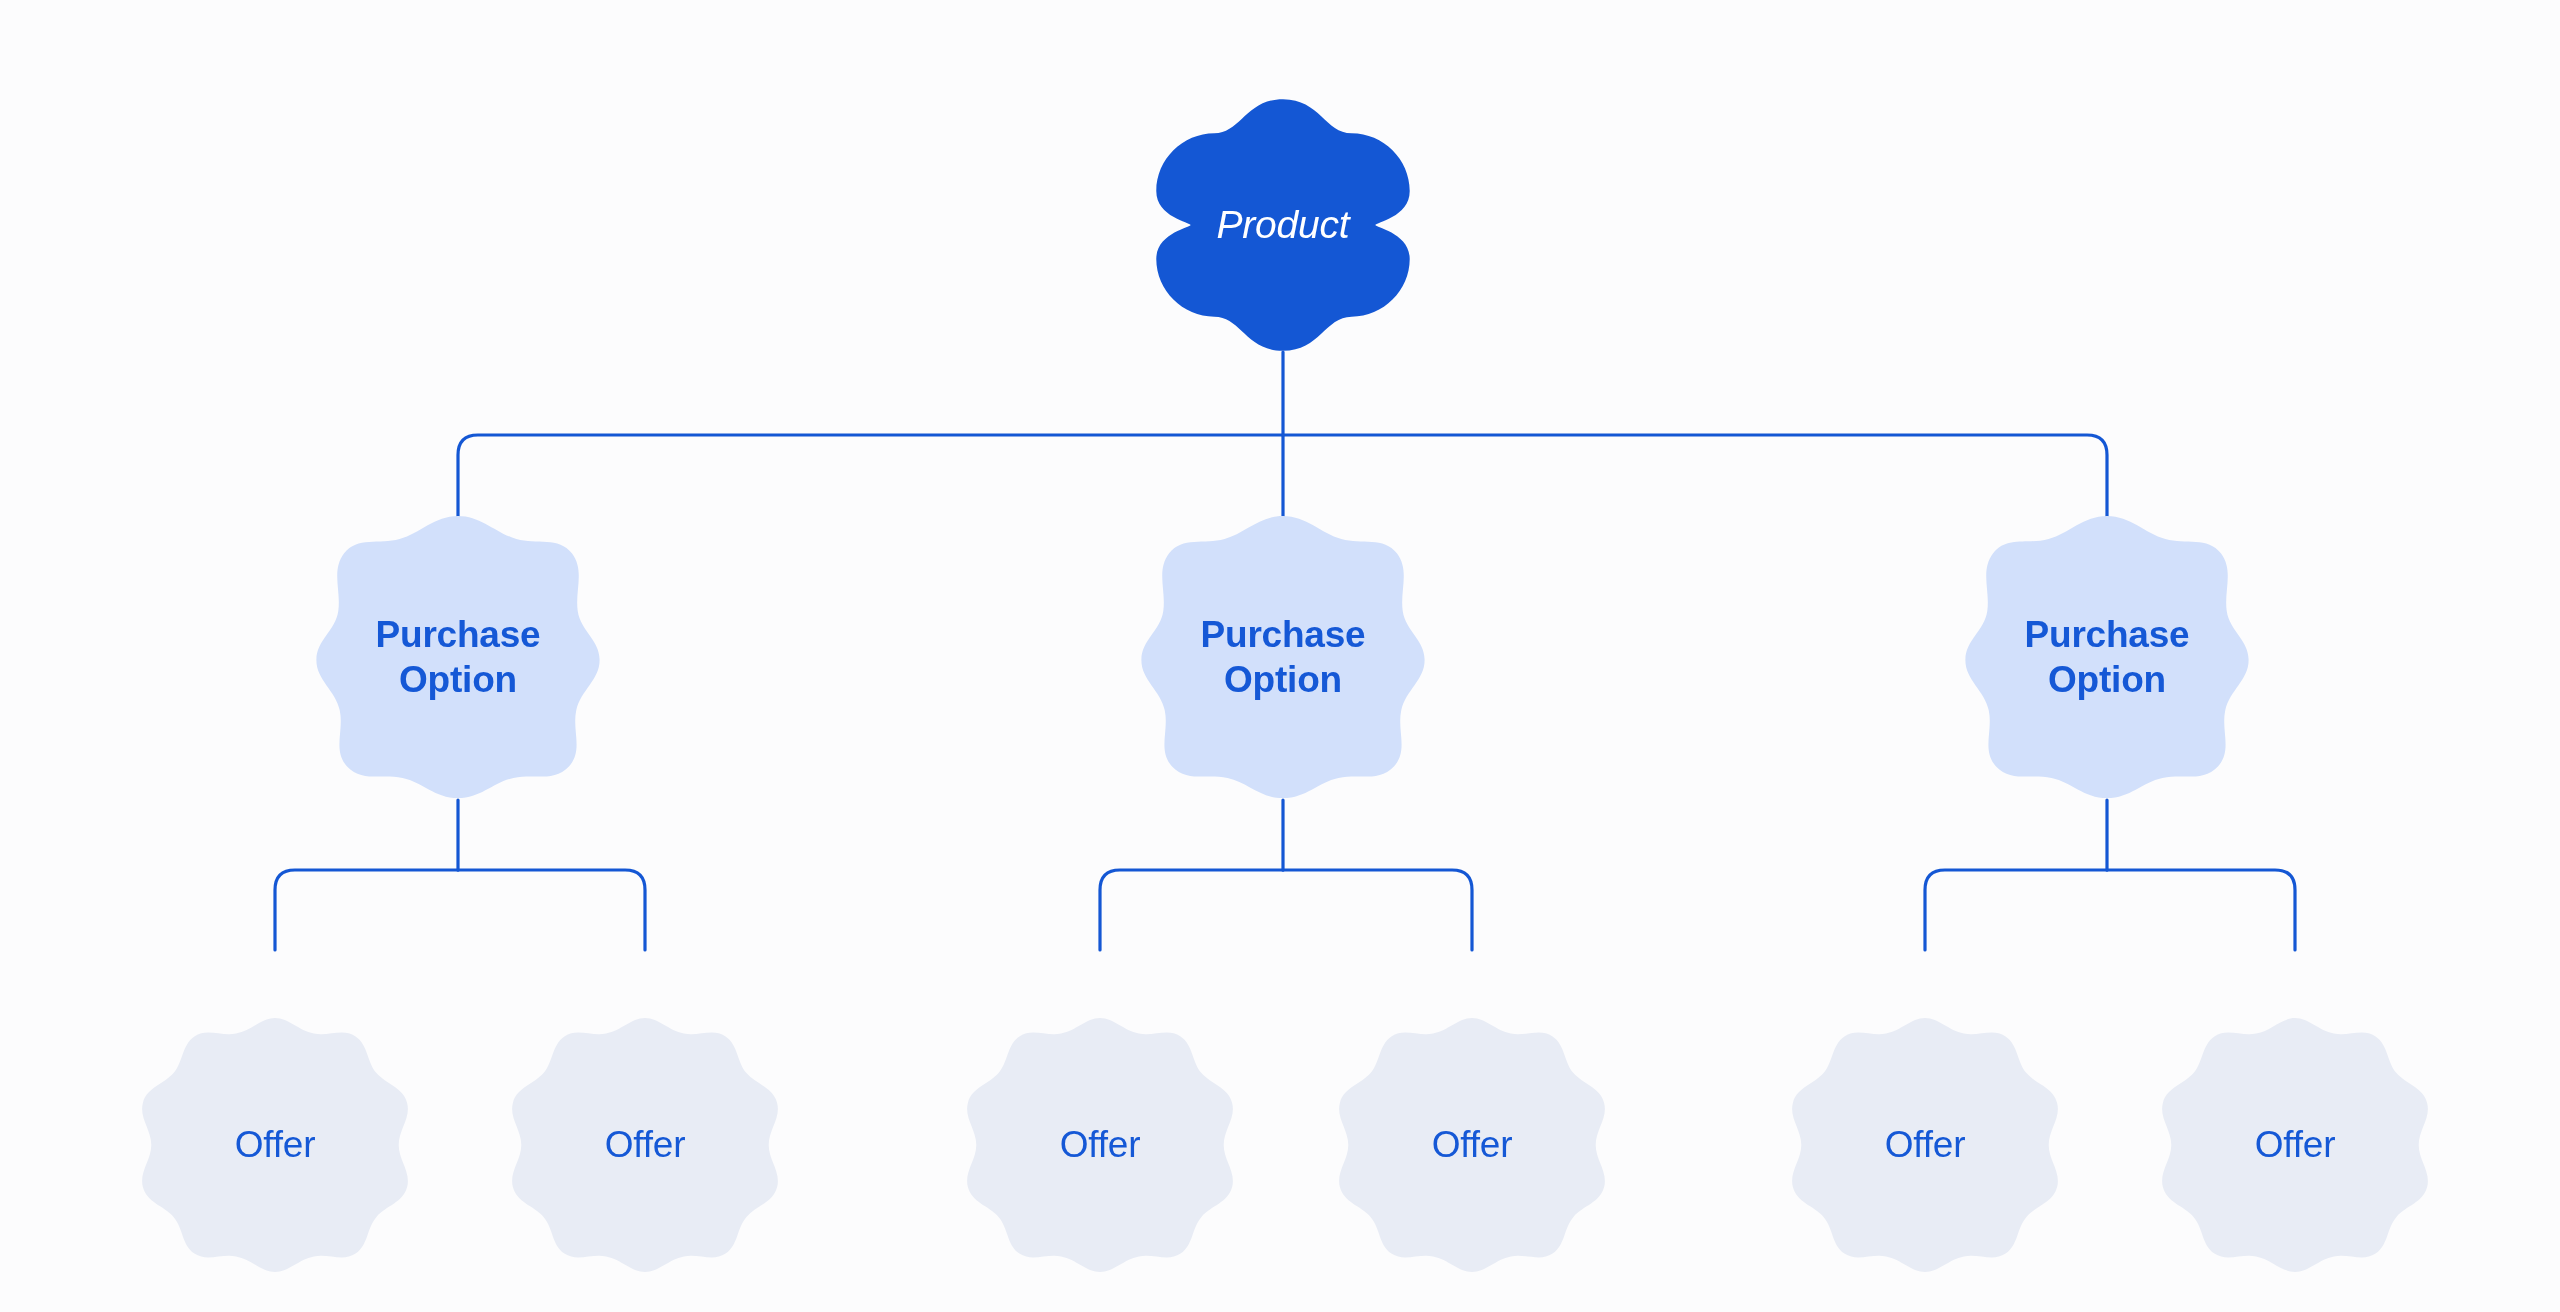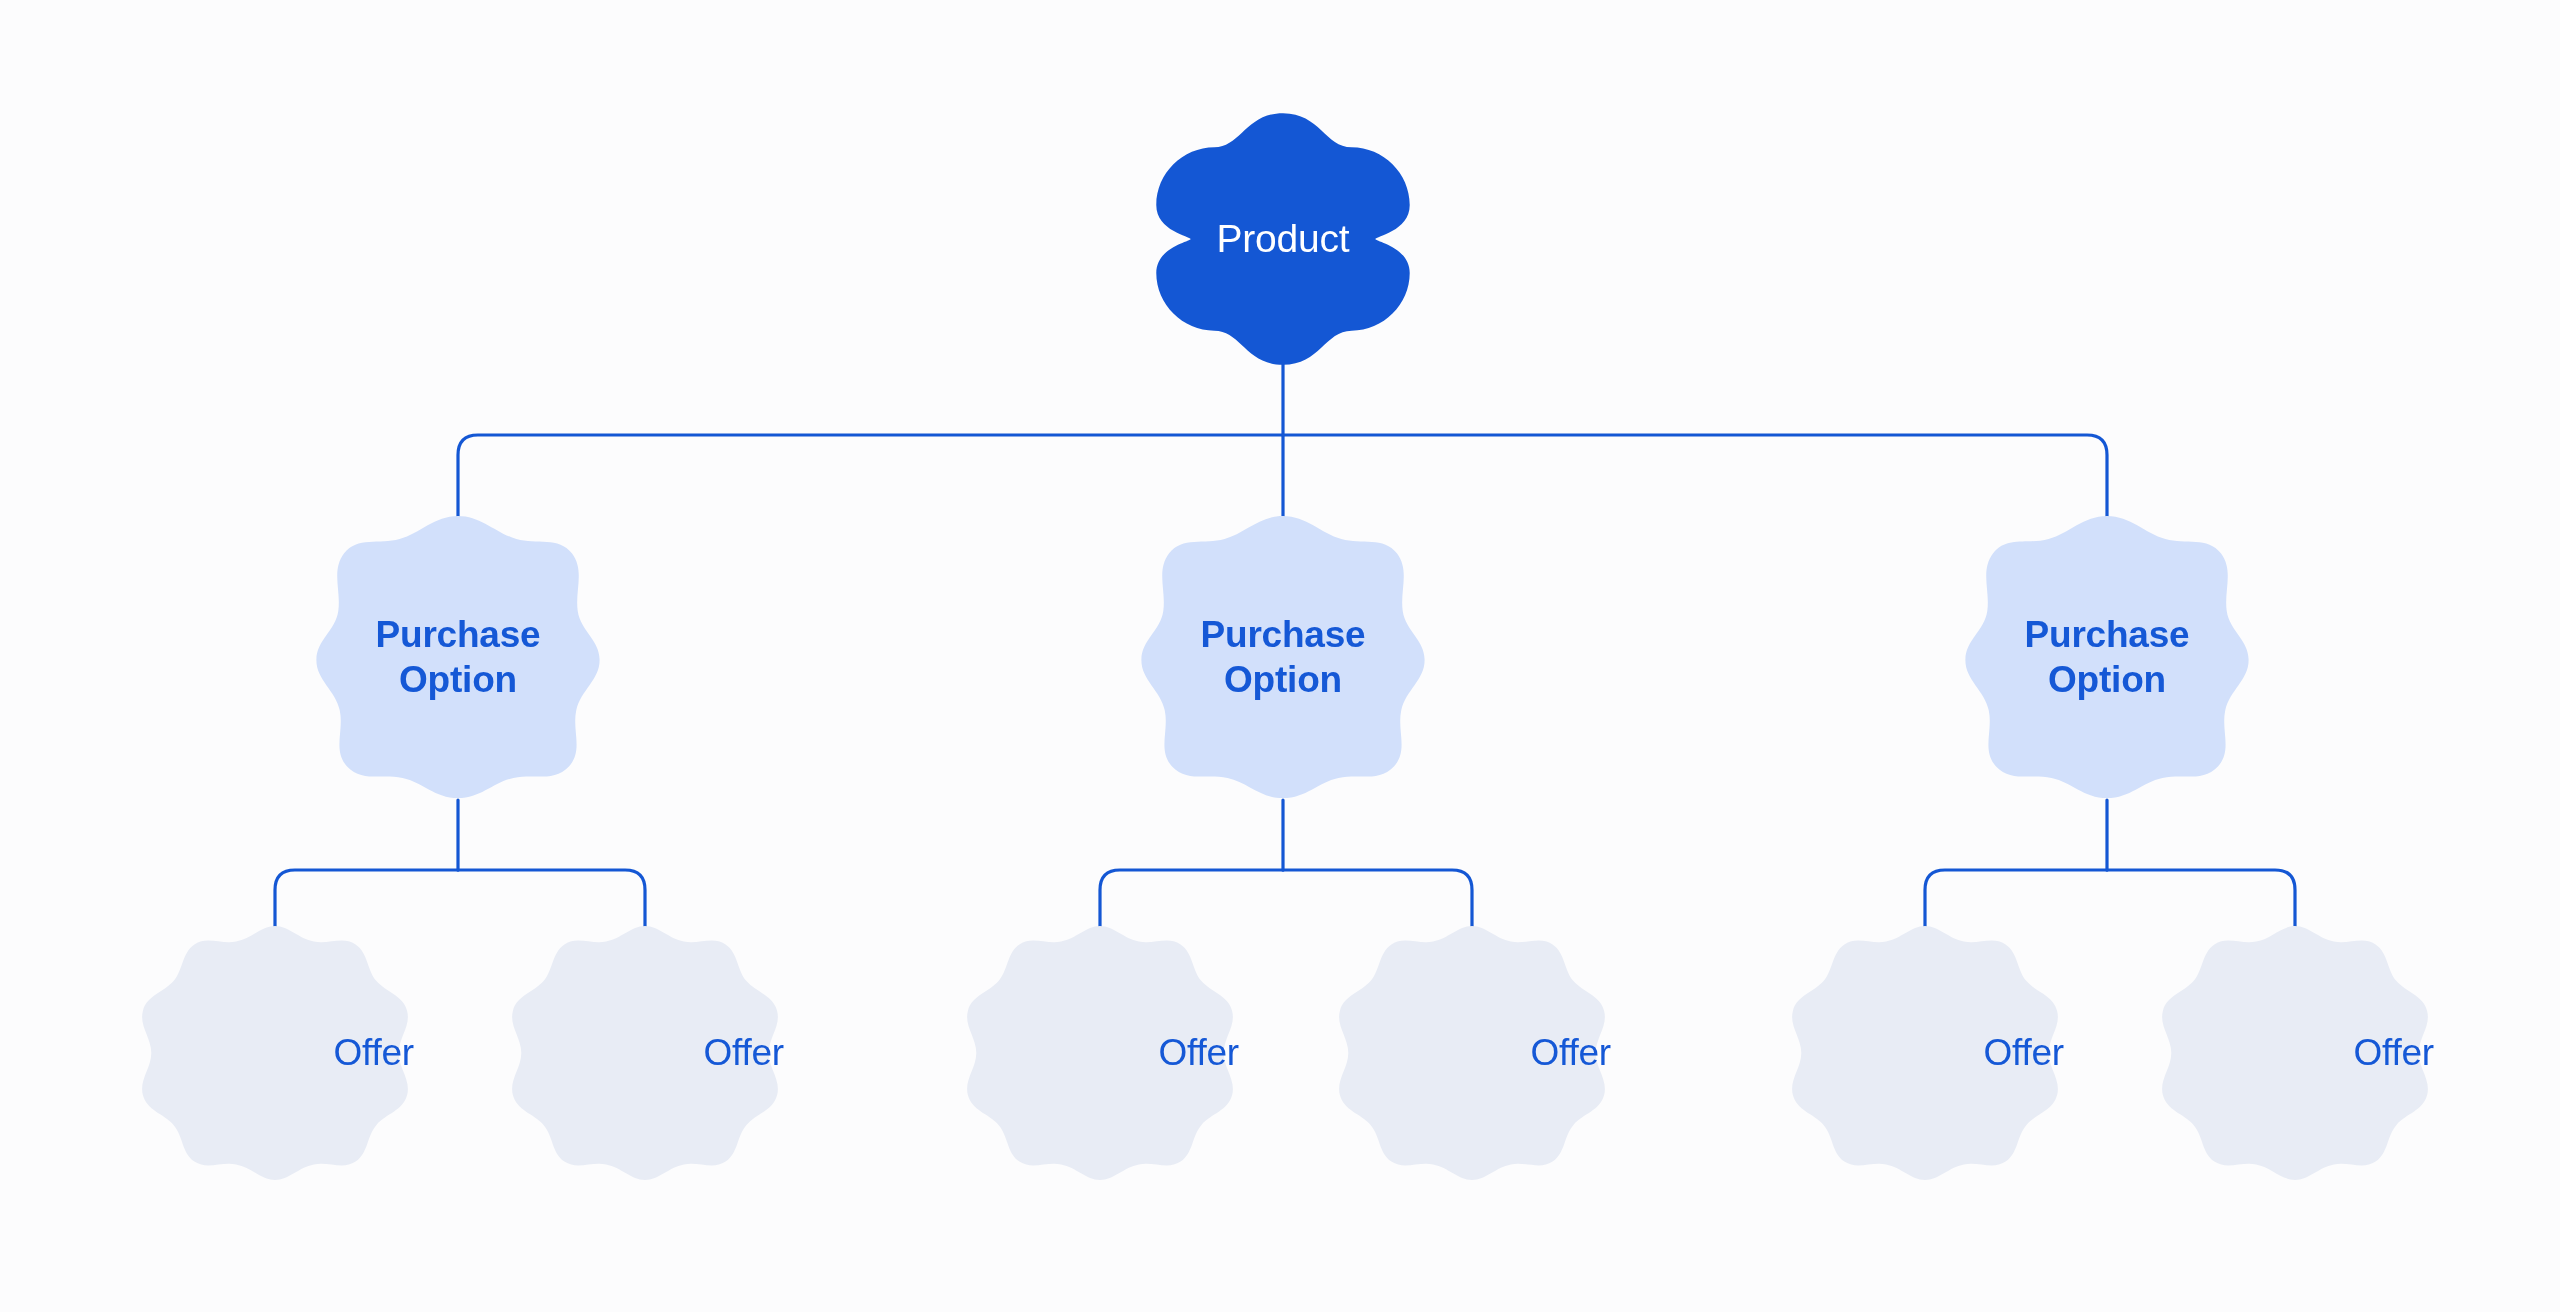--- a/index.html
+++ b/index.html
@@ -53,23 +53,24 @@
   .node .node-label {
     position: relative;
     z-index: 2;
     line-height: 1.22;
     white-space: pre-line;
     letter-spacing: -0.2px;
   }
   
   .node-product {
     left: 1151px;
-    top: 108px;
+    top: 94px;
     width: 264px;
     height: 262px;
+    font-style: italic;
   }
   .node-product .node-label {
     font-size: 39px;
     color: #ffffff;
     font-weight: 400;
   }
   
   .node-purchase {
     width: 292px;
     height: 288px;
@@ -80,22 +81,21 @@
     color: #1558d6;
     font-weight: 700;
   }
   .po-0 { left: 312px; }
   .po-1 { left: 1137px; }
   .po-2 { left: 1961px; }
   
   .node-offer {
     width: 278px;
     height: 282px;
-    top: 912px;
-    justify-content: flex-end;
+    top: 1004px;
   }
   .node-offer .node-label {
     font-size: 37px;
     color: #1558d6;
     font-weight: 400;
   }
   .of-0 { left: 136px; }
   .of-1 { left: 506px; }
   .of-2 { left: 961px; }
   .of-3 { left: 1333px; }

